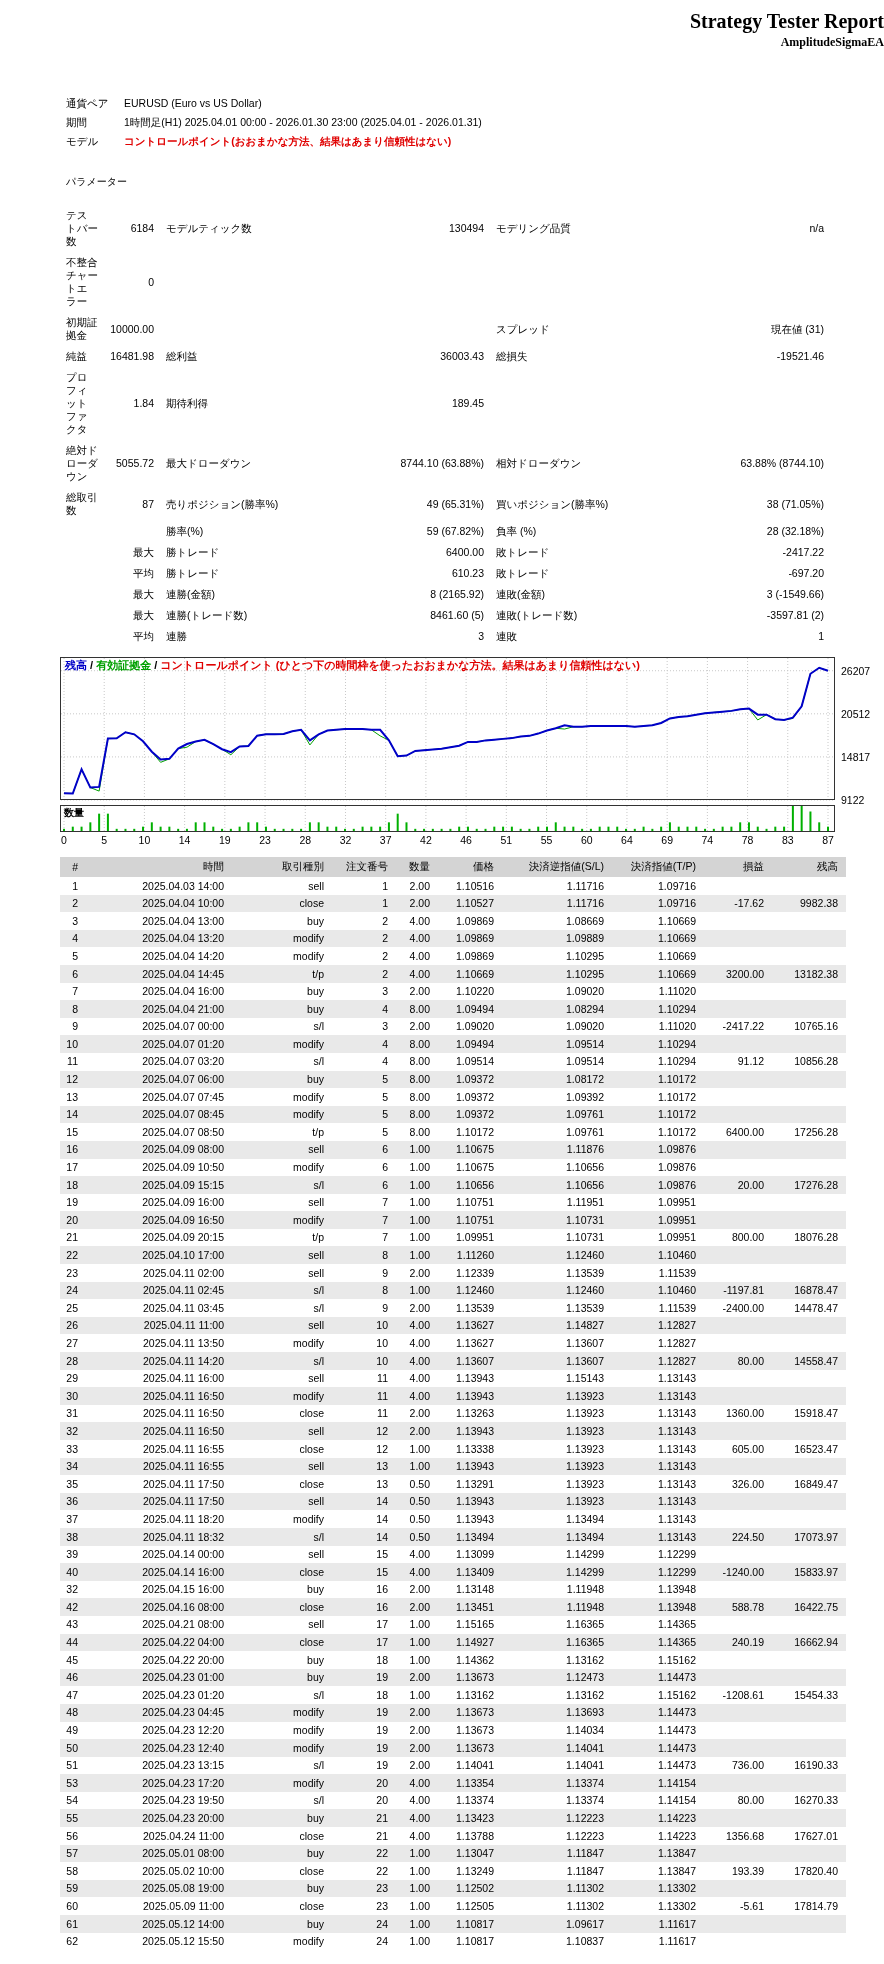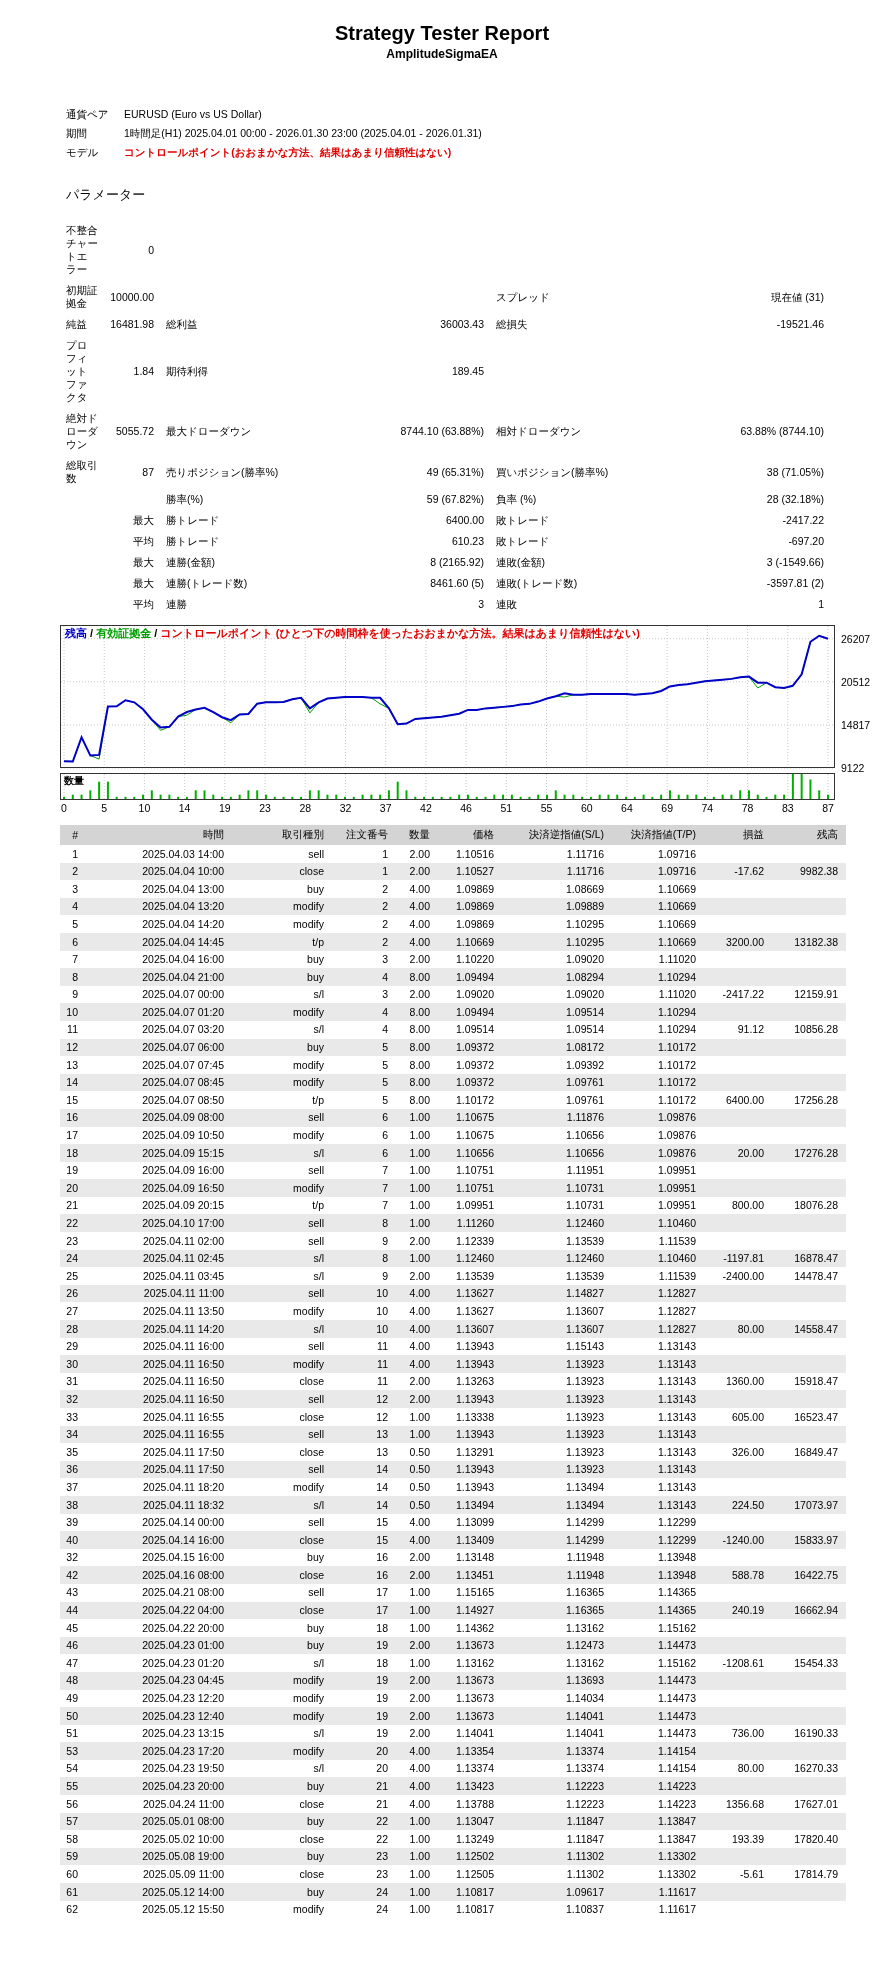--- a/index.html
+++ b/index.html
@@ -1,25 +1,25 @@
 <!DOCTYPE html>
 <html><head>
 <meta charset="utf-8">
 <style>
   html,body{margin:0;padding:0;background:#fff;color:#000;width:884px;
     font-family:"Liberation Sans","DejaVu Sans",sans-serif;}
-  .hdr{ text-align:center; font-family:Liberation Sans, sans-serif; margin-top:22px;}
+  .hdr{ text-align:right; font-family:Liberation Serif, serif; margin-top:10px;}
   .hdr h1{font-size:20px;margin:0;font-weight:bold;}
   .hdr h2{font-size:12px;margin:2px 0 0 0;font-weight:bold;}
   table{border-collapse:collapse;}
   .info{margin:44px 0 0 66px;font-size:10.5px;}
   .info td{padding:2.5px 0;vertical-align:top;}
   .info td.lbl{width:58px;}
   .red{color:#e00000;font-weight:bold;}
-  .params{margin:24px 0 0 66px;font-size:13px;}
+  .params{margin:24px 0 0 66px;font-size:10px;}
   .stats{margin:16px 0 0 60px;width:786px;table-layout:fixed;font-size:10.5px;}
   .stats td{padding:4px 6px;line-height:13px;vertical-align:middle;white-space:normal;}
   .stats td.c0{word-break:break-all;}
   .stats td.ar{text-align:right;white-space:nowrap;}
   .stats td.c5{padding-right:22px;}
   .chartwrap{margin:10px 0 0 60px;}
   .trades{margin:6px 0 0 60px;width:786px;table-layout:fixed;font-size:10.5px;}
   .trades th{background:#d4d4d4;font-weight:normal;height:20px;text-align:right;padding:0 8px 0 0;white-space:nowrap;}
   .trades td{height:17.6px;text-align:right;padding:0 8px 0 0;white-space:nowrap;line-height:1;}
   .trades tbody tr:nth-child(even){background:#e9e9e9;}
@@ -54,20 +54,28 @@
 <table class="stats">
   <colgroup>
     <col style="width:44px">
       <col style="width:56px">
       <col style="width:180px">
     <col style="width:150px">
       <col style="width:190px">
       <col style="width:166px">
   </colgroup>
   <tbody id="stats-body">
+      <tr>
+        <td class="c0">テストバー数</td>
+        <td class="c1 ar">6184</td>
+        <td class="c2">モデルティック数</td>
+        <td class="c3 ar">130494</td>
+        <td class="c4">モデリング品質</td>
+        <td class="c5 ar">n/a</td>
+      </tr>
       <tr>
         <td class="c0">不整合チャートエラー</td>
         <td class="c1 ar">0</td>
         <td class="c2"></td>
         <td class="c3 ar"></td>
         <td class="c4"></td>
         <td class="c5 ar"></td>
       </tr>
       <tr>
         <td class="c0">初期証拠金</td>
@@ -454,21 +462,21 @@
       <tr>
         <td>9</td>
         <td>2025.04.07 00:00</td>
         <td>s/l</td>
         <td>3</td>
         <td>2.00</td>
         <td>1.09020</td>
         <td>1.09020</td>
         <td>1.11020</td>
         <td>-2417.22</td>
-        <td>12159.91</td>
+        <td>10765.16</td>
       </tr>
       <tr>
         <td>10</td>
         <td>2025.04.07 01:20</td>
         <td>modify</td>
         <td>4</td>
         <td>8.00</td>
         <td>1.09494</td>
         <td>1.09514</td>
         <td>1.10294</td>

